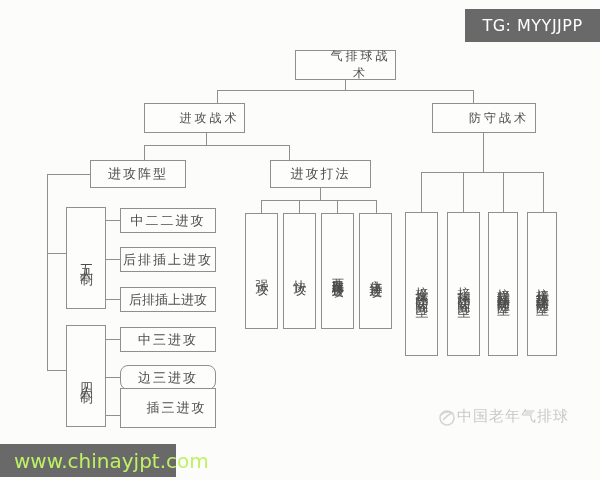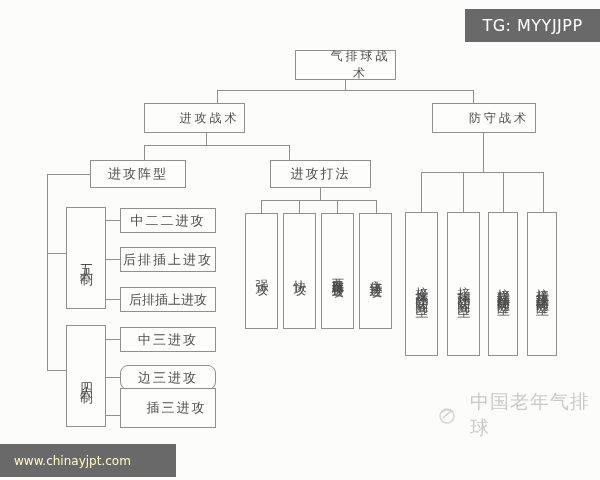--- a/index.html
+++ b/index.html
@@ -23,27 +23,27 @@
   .hline { position:absolute; height:1px; background:#8f8f8f; }
   .vline { position:absolute; width:1px; background:#8f8f8f; }
   .badge {
     position:absolute; left:465px; top:9px; width:135px; height:33px;
     background:#696969; color:#fff; font-size:16px;
     display:flex; align-items:center; justify-content:center;
     letter-spacing:0.5px;
   }
   .urlbar {
     position:absolute; left:0; top:444px; width:176px; height:33px;
-    background:#696969; color:#fef9c3; font-size:12px;
+    background:#696969; color:#bef264; font-size:20px;
     display:flex; align-items:center; padding-left:14px; box-sizing:border-box;
   }
   .watermark {
     position:absolute; left:437px; top:404px; height:22px;
-    display:flex; align-items:center; gap:13px;
-    color:#c9c9c7; font-size:19px; letter-spacing:1px;
+    display:flex; align-items:flex-end; gap:0;
+    color:#c9c9c7; font-size:15px; letter-spacing:1px;
   }
 </style>
 </head>
 <body>
 
 <div id="stage">
 
   <div class="badge">TG: MYYJJPP</div>
 
   <div class="vline" style="left:345px; top:80px;  height:11px;"></div>

